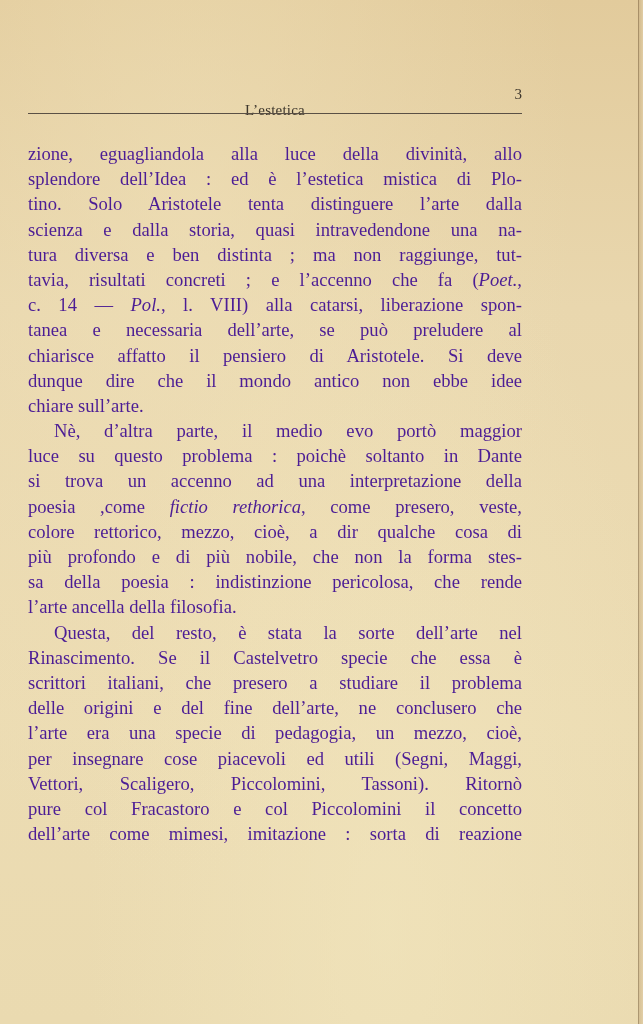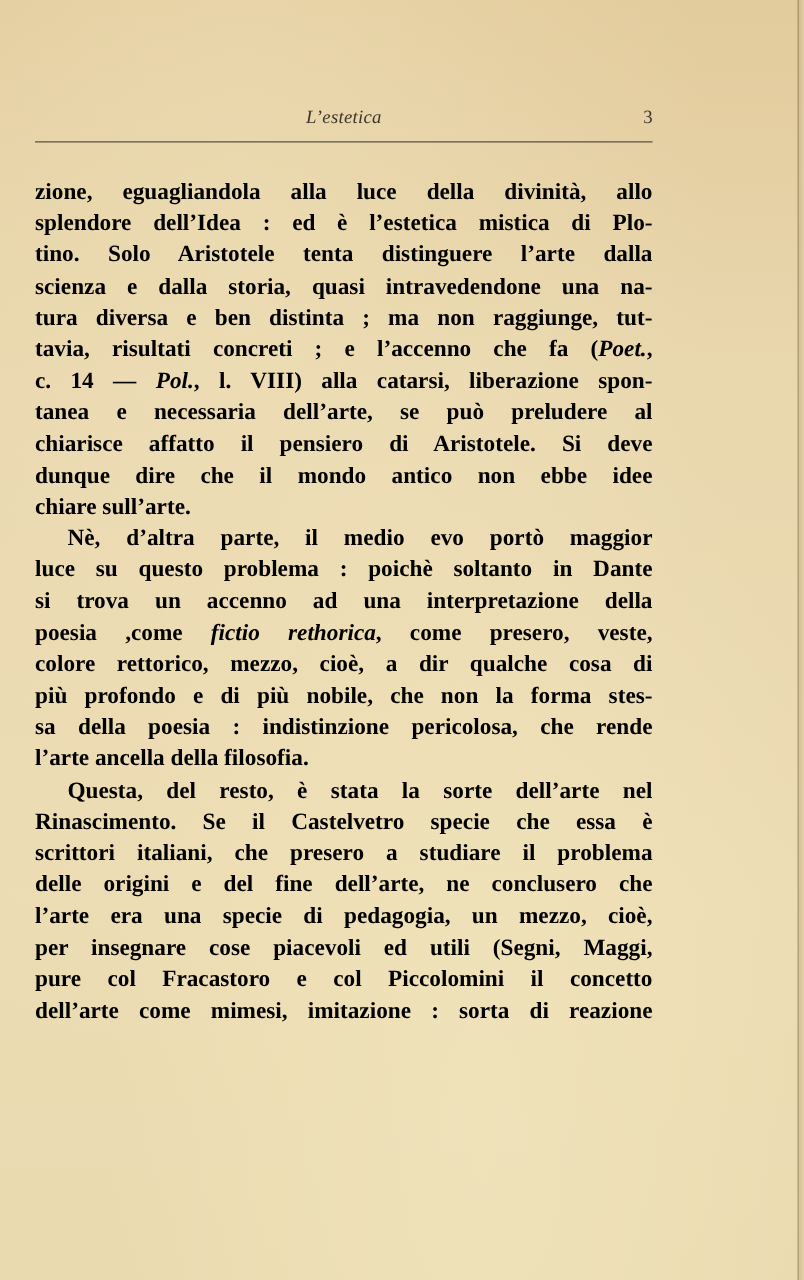--- a/index.html
+++ b/index.html
@@ -44,23 +44,22 @@
       position: absolute;
       left: 28px;
       top: 86px;
       width: 494px;
       height: 26px;
     }
     .running-title {
       position: absolute;
       left: 0;
       width: 494px;
-      top: 0;
+      top: 16px;
       text-align: center;
-      font-style: italic;
       font-size: 15px;
       letter-spacing: 0.2px;
       color: #3d362c;
     }
     .page-number {
       position: absolute;
       right: 0;
       top: 0;
       font-size: 15px;
       color: #3d362c;
@@ -80,22 +79,21 @@
       width: 494px;
     }
     .line {
       display: block;
       height: 25.2px;
       line-height: 25.2px;
       font-size: 18.6px;
       white-space: nowrap;
       text-align: justify;
       text-align-last: justify;
-      color: #000000;
-      font-weight: bold;
+      color: #4c1d95;
     }
     .line.last {
       text-align-last: left;
     }
     .line.indent {
       padding-left: 26px;
       box-sizing: border-box;
     }
     .line em, .it {
       font-style: italic;
@@ -133,16 +131,17 @@
     <span class="line">colore rettorico, mezzo, cioè, a dir qualche cosa di</span>
     <span class="line">più profondo e di più nobile, che non la forma stes-</span>
     <span class="line">sa della poesia : indistinzione pericolosa, che rende</span>
     <span class="line last">l’arte ancella della filosofia.</span>
     <span class="line indent">Questa, del resto, è stata la sorte dell’arte nel</span>
     <span class="line">Rinascimento. Se il Castelvetro specie che essa è</span>
     <span class="line">scrittori italiani, che presero a studiare il problema</span>
     <span class="line">delle origini e del fine dell’arte, ne conclusero che</span>
     <span class="line">l’arte era una specie di pedagogia, un mezzo, cioè,</span>
     <span class="line">per insegnare cose piacevoli ed utili (Segni, Maggi,</span>
+    <span class="line">Vettori, Scaligero, Piccolomini, Tassoni). Ritornò</span>
     <span class="line">pure col Fracastoro e col Piccolomini il concetto</span>
     <span class="line">dell’arte come mimesi, imitazione : sorta di reazione</span>
   </div>
 </div>
 
 </body></html>

